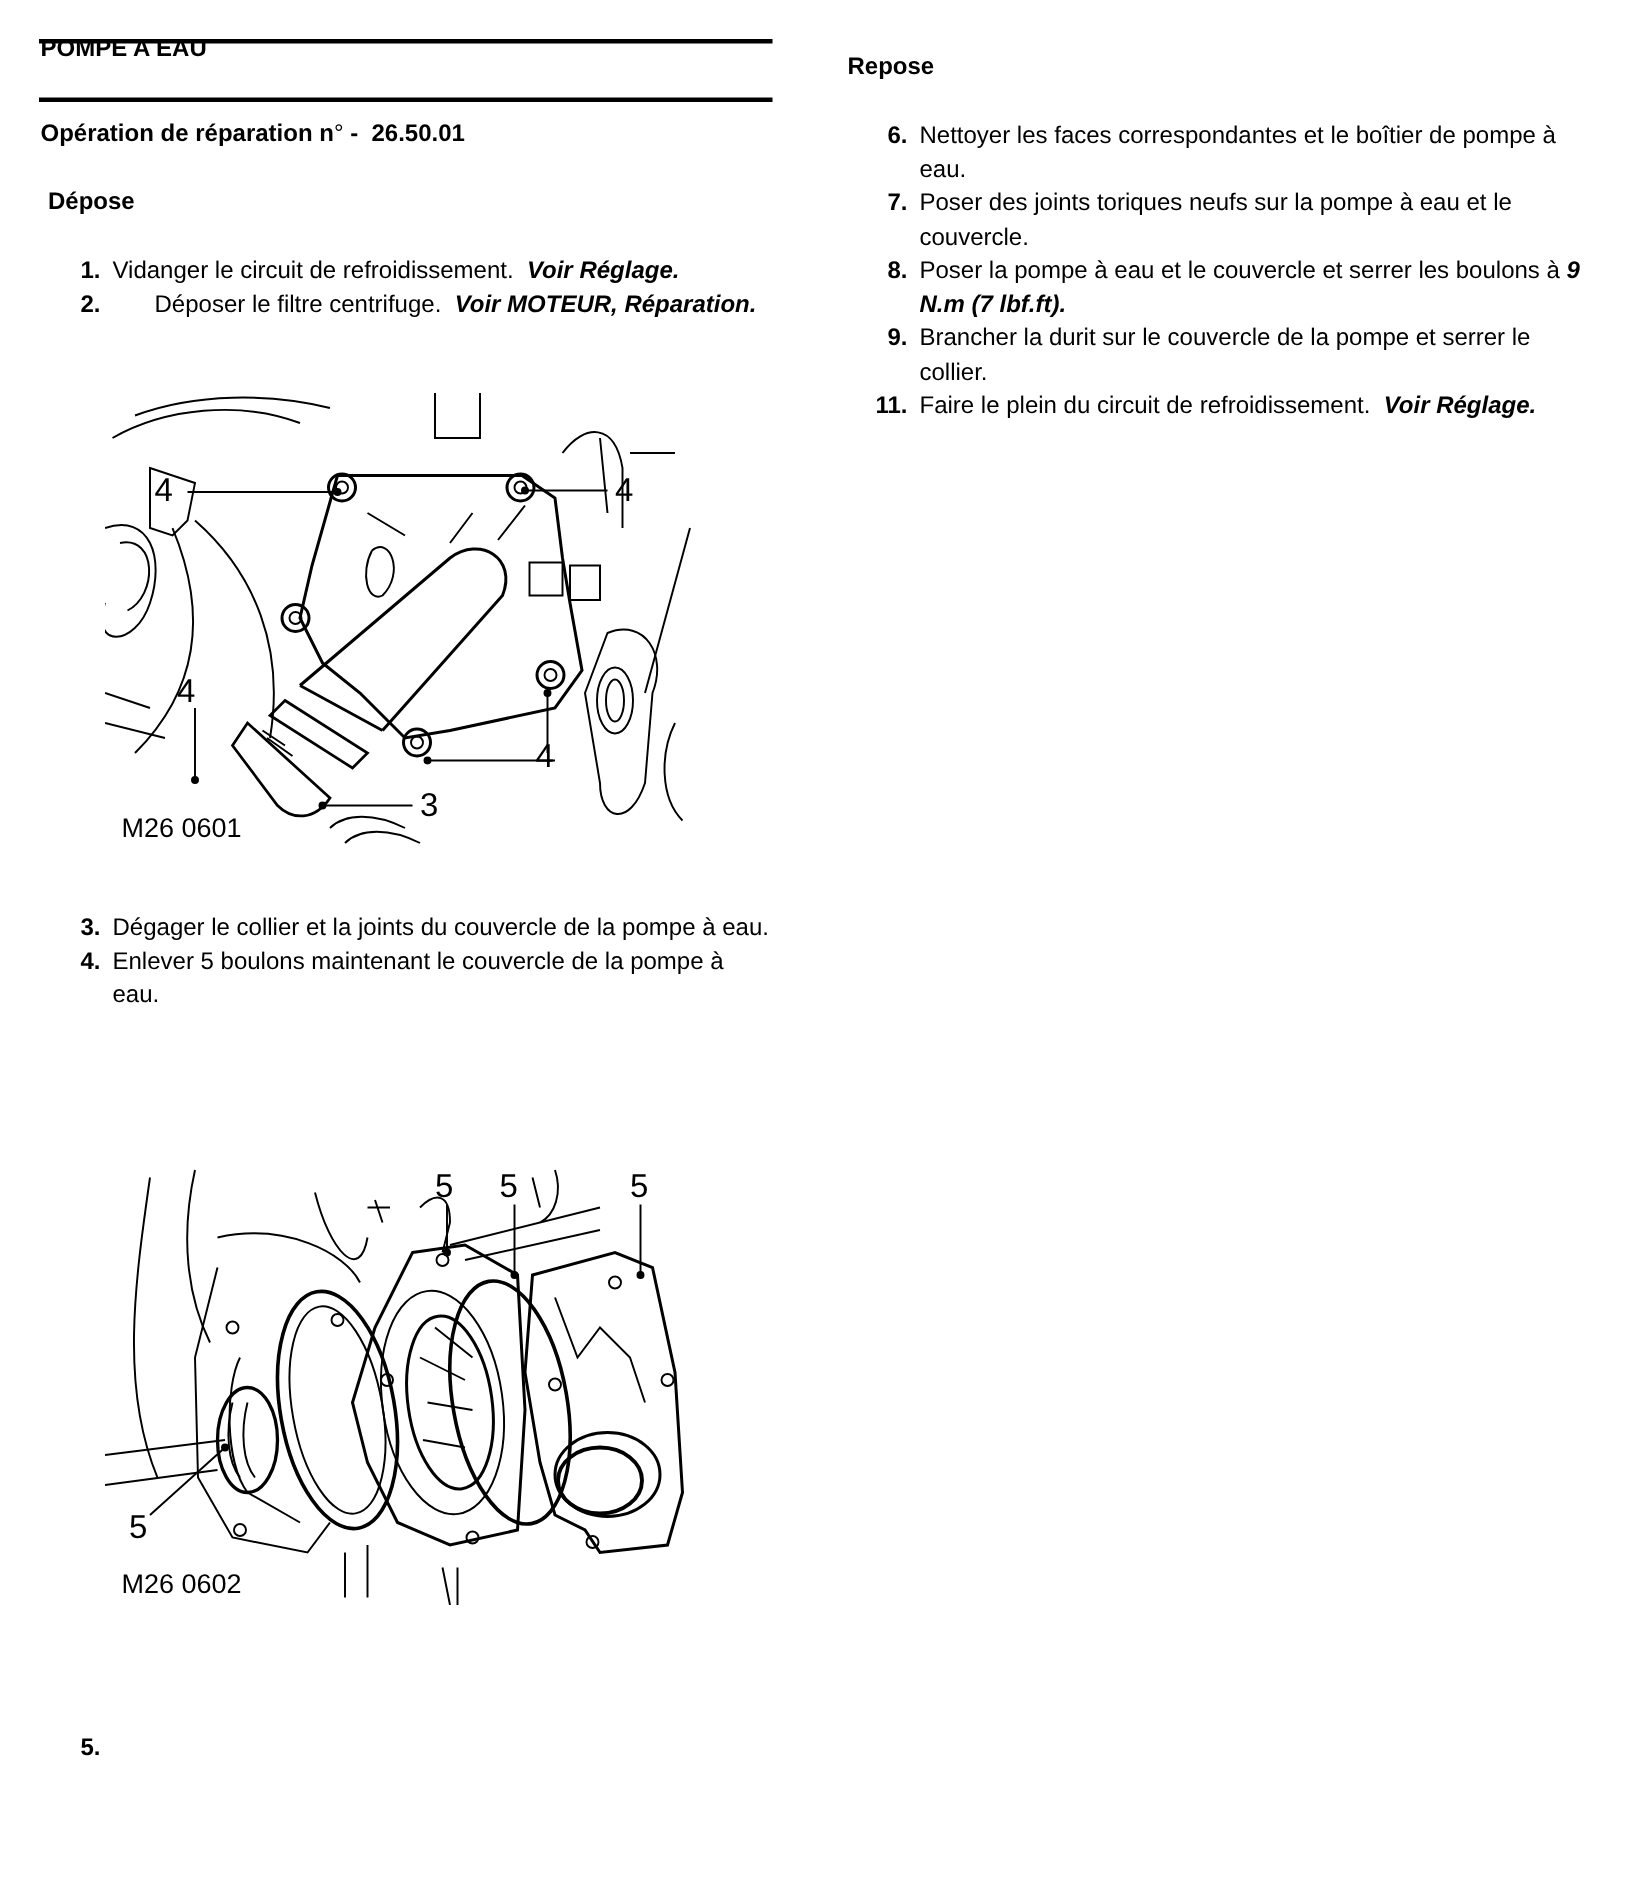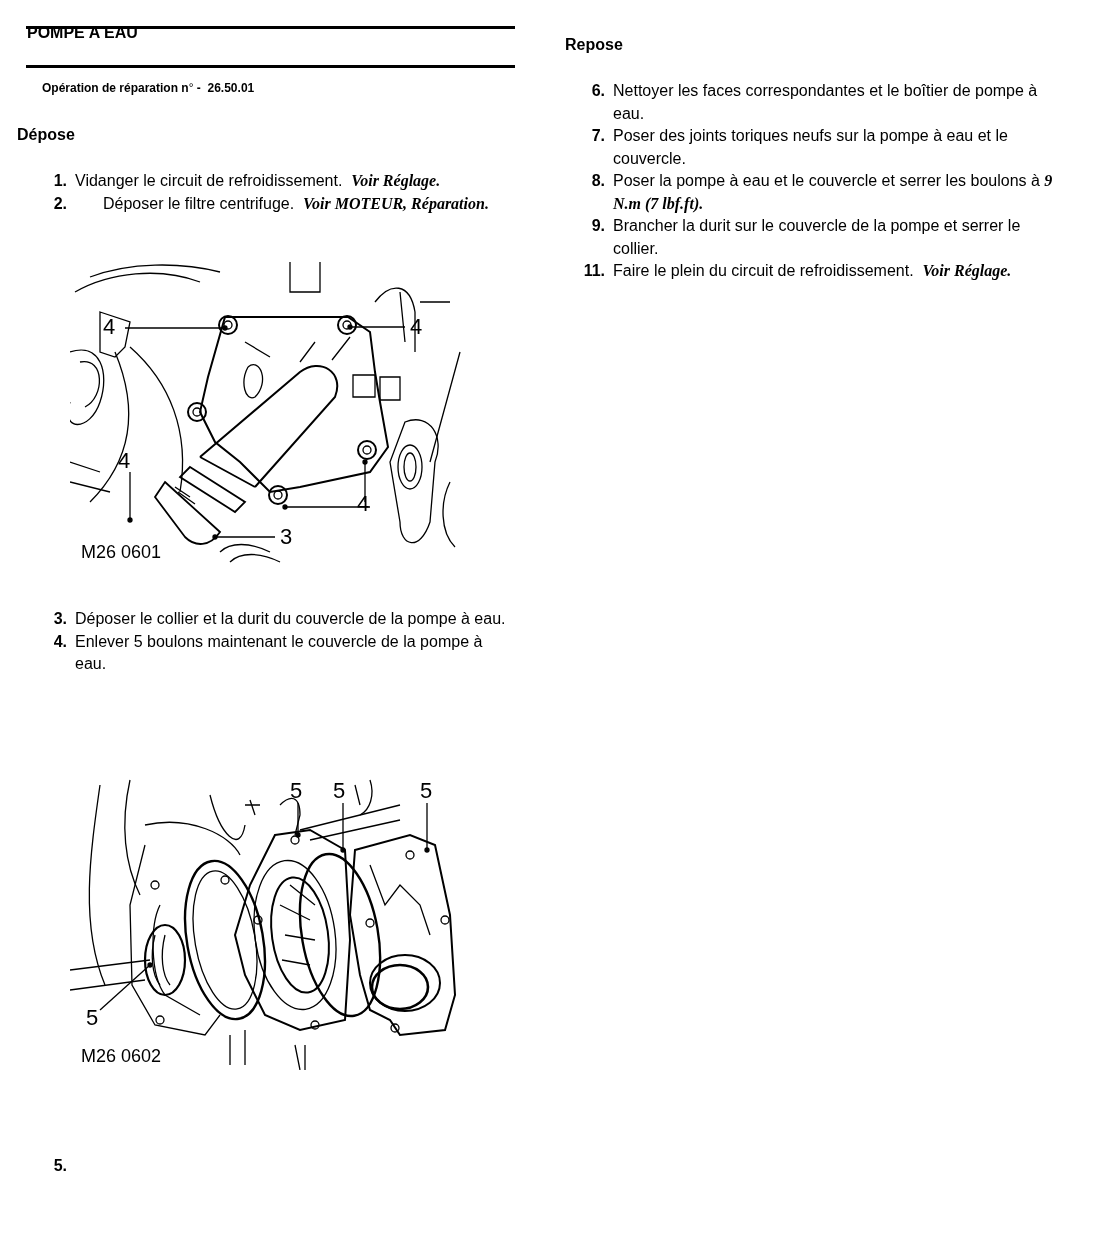--- a/index.html
+++ b/index.html
@@ -1,42 +1,42 @@
 <!DOCTYPE html>
 <html><head>
   <meta charset="utf-8">
   <style>
     html, body { margin:0; padding:0; background:#ffffff; }
     body { width:1094px; height:1251px; position:relative; overflow:hidden;
            font-family:"Liberation Sans", sans-serif; color:#000; }
     .rule { position:absolute; left:26px; width:489px; height:3px; background:#000; }
     .title { position:absolute; left:27px; top:24px; font-size:16px; font-weight:bold; }
-    .opnum { position:absolute; left:42px; top:81px; font-size:12px; font-weight:bold; }
+    .opnum { position:absolute; left:27px; top:81px; font-size:16px; font-weight:bold; }
     .opnum .deg { font-weight:normal; }
     .section { position:absolute; font-size:16px; font-weight:bold; }
     ol.steps { position:absolute; margin:0; padding:0; list-style:none; font-size:16px; line-height:22.5px; }
     ol.steps li { position:relative; padding-left:48px; }
     ol.steps li .num { position:absolute; left:0; width:40px; text-align:right; font-weight:bold; }
-    .ref { font-weight:bold; font-style:italic;font-family:Liberation Serif, serif; }
+    .ref { font-weight:bold; font-style:italic; }
     .fig { position:absolute; }
     .fig svg { display:block; }
     .fig text { font-family:"Liberation Sans", sans-serif; fill:#000; }
   </style>
 </head>
 <body>
 
 <div class="rule" style="top:26px;"></div>
 <div class="title">POMPE A EAU</div>
 <div class="rule" style="top:65px;"></div>
 
 <div class="opnum">
   <span>Opération de réparation n</span><span class="deg">°</span><span style="white-space:pre;"> -  </span><span>26.50.01</span>
 </div>
 
-<div class="section" style="left:17px; top:126px;">Dépose</div>
+<div class="section" style="left:32px; top:126px;">Dépose</div>
 
 <ol class="steps" style="left:27px; top:170px; width:490px;">
   <li><span class="num">1.</span><span style="white-space:pre-wrap;margin-top:48px;">Vidanger le circuit de refroidissement.  </span><span class="ref">Voir Réglage.</span></li>
   <li><span class="num">2.</span><span style="white-space:pre-wrap;margin-left:28px;">Déposer le filtre centrifuge.  </span><span class="ref"><span>Voir MOTEUR, Réparation.</span></span></li>
 </ol>
 
 <div class="fig" style="left:70px; top:262px;">
   <svg width="395" height="305" viewBox="0 0 395 305">
     <g fill="none" stroke="#000" stroke-width="1.3">
 
@@ -99,21 +99,21 @@
     <text x="33" y="72" font-size="22">4</text>
     <text x="340" y="72" font-size="22">4</text>
     <text x="48" y="206" font-size="22">4</text>
     <text x="287" y="249" font-size="22">4</text>
     <text x="210" y="282" font-size="22">3</text>
     <text x="11" y="296" font-size="18">M26 0601</text>
   </svg>
 </div>
 
 <ol class="steps" style="left:27px; top:608px; width:490px;">
-  <li><span class="num">3.</span><span>Déposer le collier et la durit du couvercle de la pompe à eau.</span></li>
+  <li><span class="num">3.</span><span>Dégager le collier et la joints du couvercle de la pompe à eau.</span></li>
   <li><span class="num">4.</span><span>Enlever 5 boulons maintenant le couvercle de la pompe à eau.</span></li>
 </ol>
 
 <div class="fig" style="left:70px; top:775px;">
   <svg width="395" height="295" viewBox="0 0 395 295">
     <g fill="none" stroke="#000" stroke-width="1.3">
 
       <path d="M30 10 C20 80 10 150 35 210"></path>
       <path d="M60 5 C50 50 55 90 70 120"></path>
       <path d="M0 195 L80 185 M0 215 L75 205"></path>

